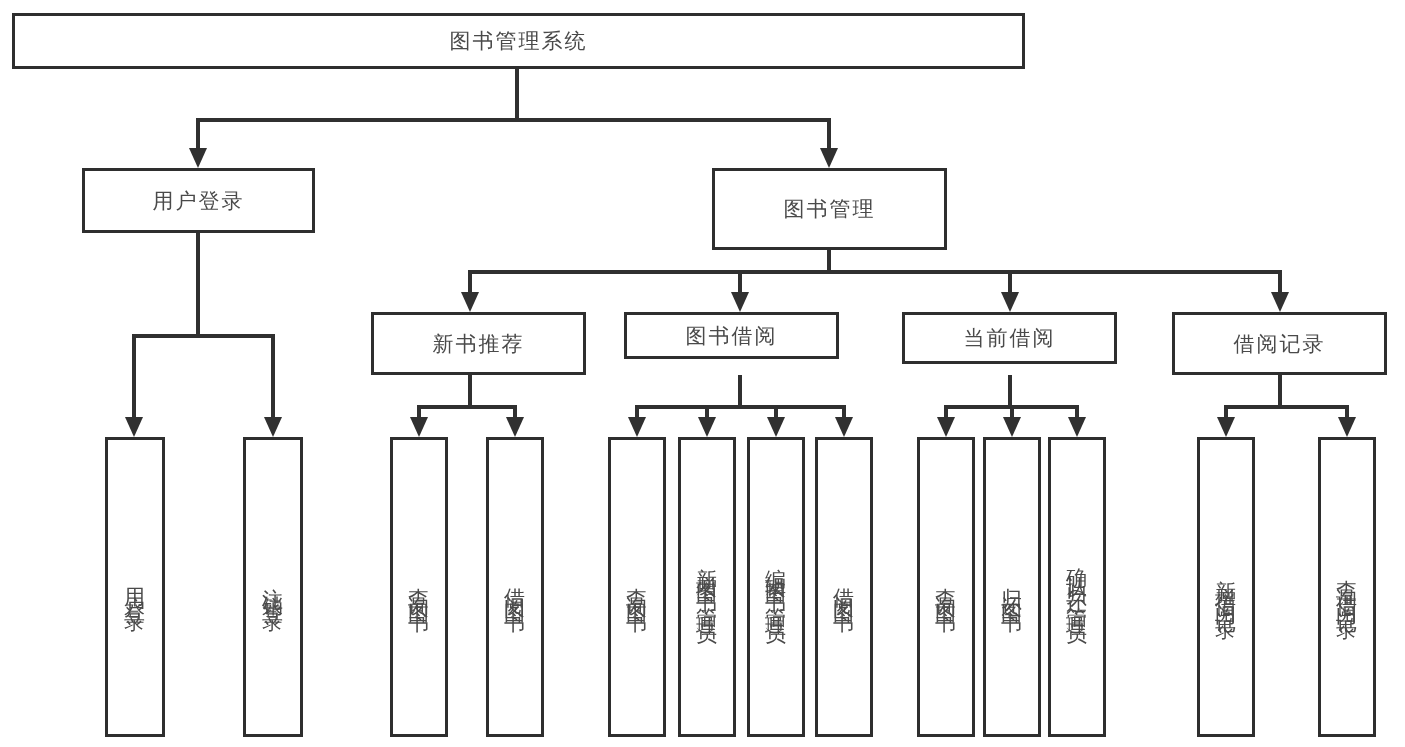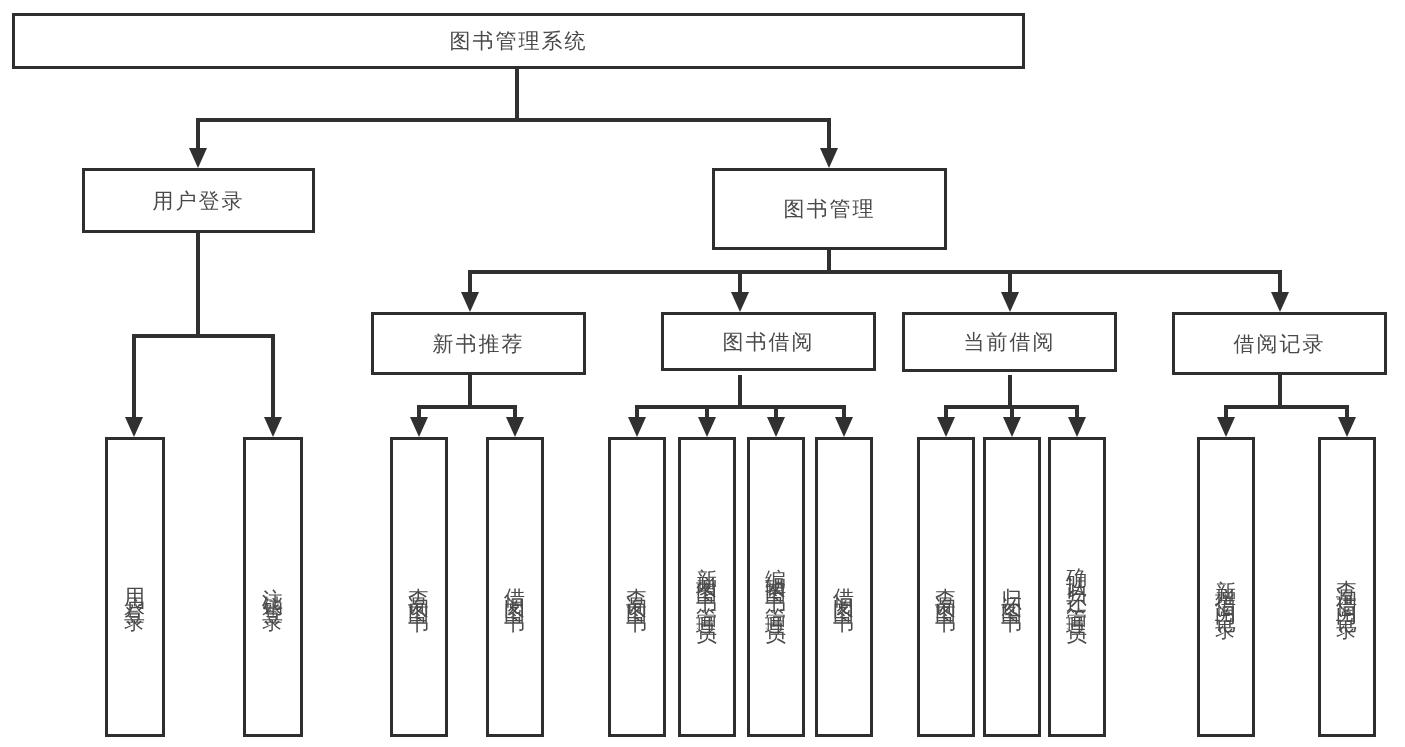--- a/index.html
+++ b/index.html
@@ -109,24 +109,24 @@
   <div class="box" style="left:82px; top:168px; width:233px; height:65px;">
     <span>用户登录</span>
   </div>
   <div class="box" style="left:712px; top:168px; width:235px; height:82px;">
     <span>图书管理</span>
   </div>
 
   <div class="box" style="left:362px; top:312px; width:215px; height:63px;margin-left:9px;">
     <span>新书推荐</span>
   </div>
-  <div class="box" style="left:661px; top:312px; width:215px; height:59px;">
+  <div class="box" style="left:624px; top:312px; width:215px; height:47px;">
     <span>图书借阅</span>
   </div>
-  <div class="box" style="left:902px; top:312px; width:215px; height:60px;">
+  <div class="box" style="left:902px; top:312px; width:215px; height:52px;">
     <span>当前借阅</span>
   </div>
   <div class="box" style="left:1172px; top:312px; width:215px; height:63px;">
     <span>借阅记录</span>
   </div>
 
   <div class="box vbox" style="left:105px; top:437px; width:60px; height:300px;">
     <span>用户登录</span>
   </div>
   <div class="box vbox" style="left:243px; top:437px; width:60px; height:300px;">

